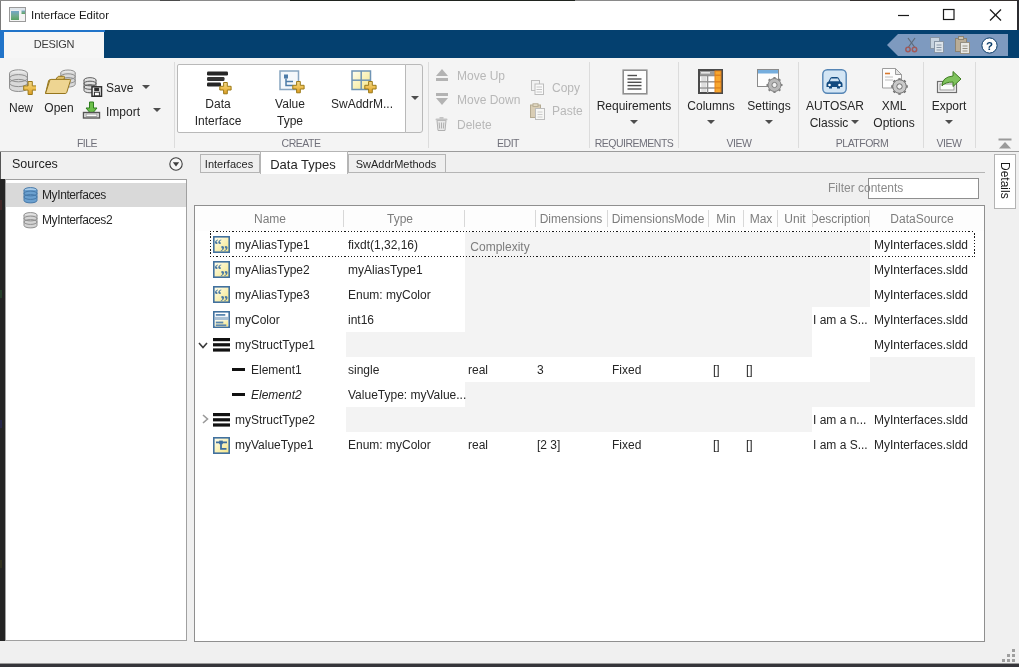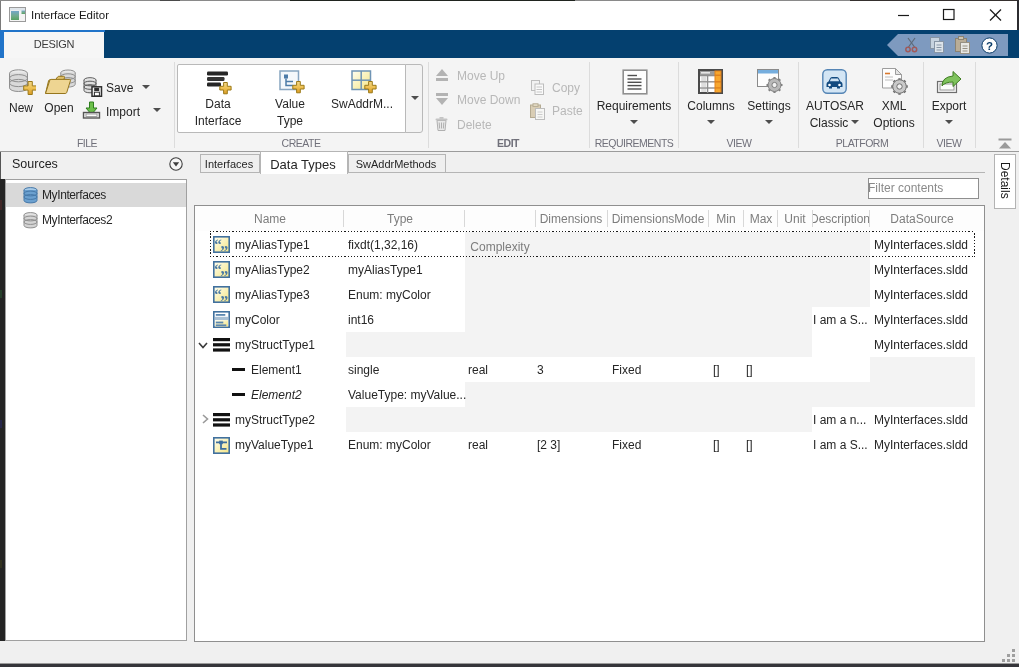--- a/index.html
+++ b/index.html
@@ -105,21 +105,21 @@
 <div class="sep" style="left:174px;"></div>
 <div class="sep" style="left:428px;"></div>
 <div class="sep" style="left:589px;"></div>
 <div class="sep" style="left:678px;"></div>
 <div class="sep" style="left:798px;"></div>
 <div class="sep" style="left:923px;"></div>
 <div class="sep" style="left:975px;"></div>
 
 <div class="seclbl" style="left:87px;top:137px;">FILE</div>
 <div class="seclbl" style="left:301px;top:137px;">CREATE</div>
-<div class="seclbl" style="left:508px;top:137px;font-weight:bold;">EDIT</div>
+<div class="seclbl" style="left:508px;top:137px;">EDIT</div>
 <div class="seclbl" style="left:634px;top:137px;">REQUIREMENTS</div>
 <div class="seclbl" style="left:739px;top:137px;">VIEW</div>
 <div class="seclbl" style="left:862px;top:137px;">PLATFORM</div>
 <div class="seclbl" style="left:949px;top:137px;">VIEW</div>
 
 <svg class="abs" style="left:8px;top:69px;" width="28" height="27" viewBox="0 0 28 27">
   <g>
     <ellipse cx="10.5" cy="4.4" rx="9" ry="3.6" fill="url(#cyl)" stroke="#8f8f8f"></ellipse>
     <path d="M1.5 4.4 v14.5 a9 3.6 0 0 0 18 0 v-14.5" fill="#d9d9d9" stroke="#8f8f8f"></path>
     <ellipse cx="10.5" cy="9.2" rx="9" ry="3.6" fill="none" stroke="#8f8f8f"></ellipse>
@@ -357,21 +357,21 @@
 
 <div class="abs" style="left:200px;top:172px;width:785px;height:1px;background:#b5b5b5;"></div>
 <div class="abs" style="left:200px;top:154px;width:60px;height:19px;background:#efefef;border:1px solid #b5b5b5;"></div>
 <div class="lbl ctr" style="left:229px;top:158px;font-size:11px;">Interfaces</div>
 <div class="abs" style="left:348px;top:154px;width:98px;height:19px;background:#efefef;border:1px solid #b5b5b5;"></div>
 <div class="lbl ctr" style="left:396px;top:158px;font-size:11px;">SwAddrMethods</div>
 <div class="abs" style="left:260px;top:151px;width:88px;height:23px;background:#ffffff;border:1px solid #b5b5b5;border-bottom:none;"></div>
 <div class="lbl ctr" style="left:303px;top:157px;font-size:13px;">Data Types</div>
 
 <div class="abs" style="left:868px;top:178px;width:111px;height:21px;background:#fff;border:1px solid #8f8f8f;"></div>
-<div class="lbl" style="left:868px;top:181px;color:#8a8a8a;">Filter contents</div>
+<div class="lbl" style="left:828px;top:181px;color:#8a8a8a;">Filter contents</div>
 
 <div class="abs" style="left:994px;top:154px;width:22px;height:55px;background:#fff;border:1px solid #b3b3b3;"></div>
 <div class="lbl" style="left:998px;top:162px;writing-mode:vertical-rl;font-size:12px;color:#1a1a1a;">Details</div>
 
 <div class="abs" style="left:194px;top:205px;width:791px;height:437px;background:#fff;border:1px solid #8f8f8f;"></div>
 
 <div class="abs" style="left:195px;top:206px;width:789px;height:25px;background:#fdfdfd;"></div>
 
 <div class="abs" style="left:465px;top:232px;width:405px;height:75px;background:#f3f3f3;"></div>
 <div class="abs" style="left:465px;top:307px;width:347px;height:25px;background:#f3f3f3;"></div>

